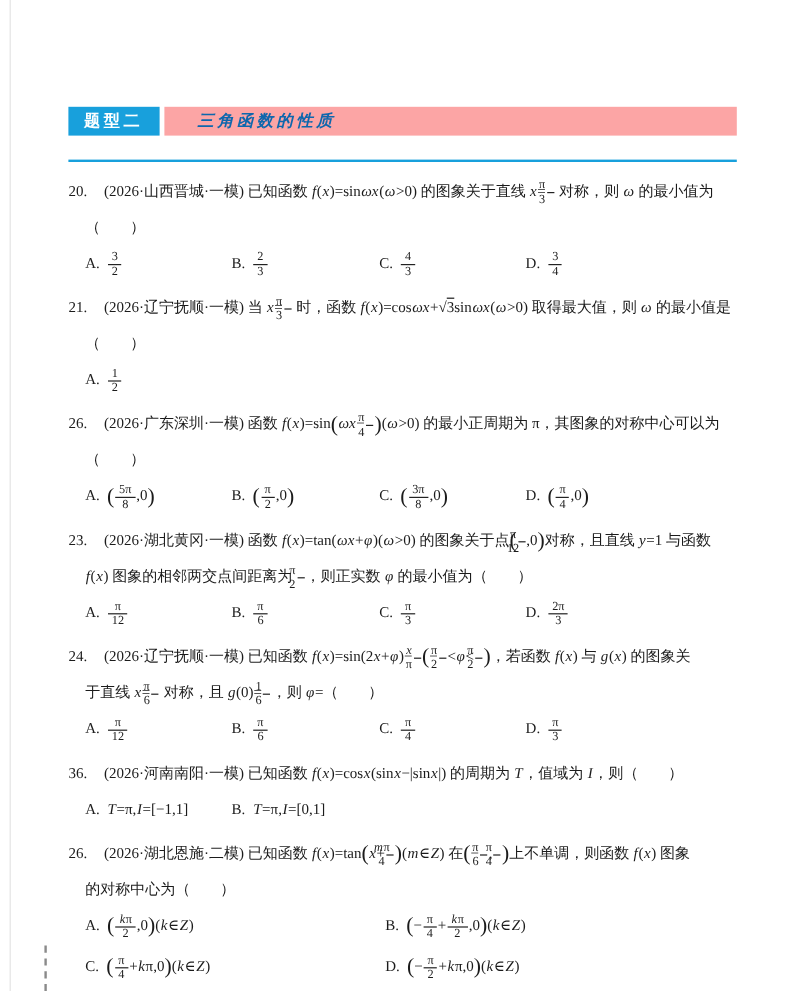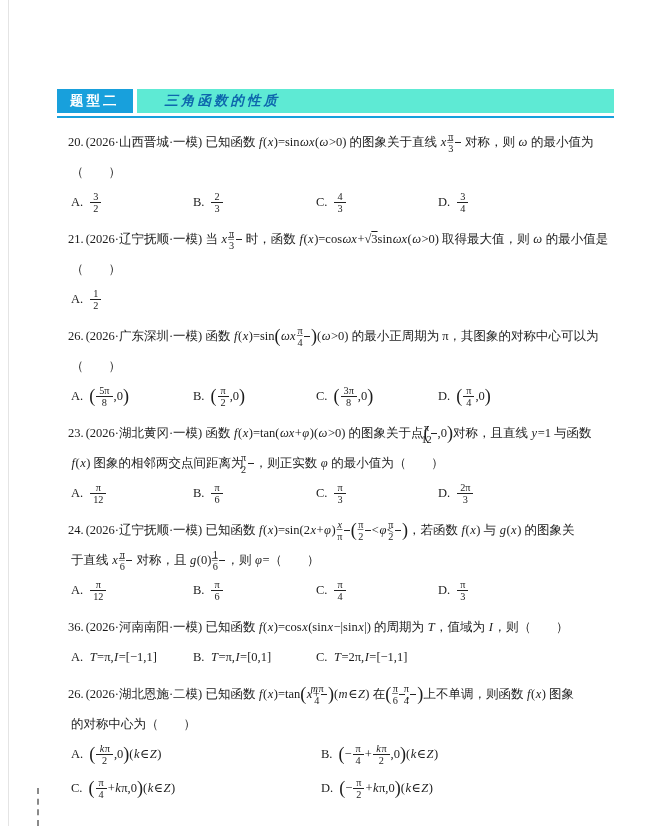--- a/index.html
+++ b/index.html
@@ -5,35 +5,35 @@
   html,body{margin:0;padding:0;}
   body{
     width:665px;height:826px;position:relative;background:#ffffff;
     font-family:"Liberation Serif","DejaVu Serif",serif;
     font-size:12.5px;color:#1b1b1b;overflow:hidden;
   }
   .edge-line{position:absolute;left:8px;top:0;height:100%;width:1px;background:#e4e4e4;}
   .dash-mark{position:absolute;left:37px;bottom:0;height:38px;width:0;border-left:2px dashed #8a8a8a;}
   .content{position:absolute;left:57px;top:89px;width:557px;}
   .banner{border-bottom:2px solid #18a0dc;margin-bottom:9px;}
-  .banner-row{display:flex;margin-bottom:3px;}
+  .banner-row{display:flex;margin-bottom:20px;}
   .badge{
     background:#18a0dc;color:#ffffff;
     font-family:"Liberation Sans","DejaVu Sans",sans-serif;
     font-weight:bold;font-size:13.5px;letter-spacing:3px;padding:3px 13px;
   }
   .strip{
     flex:1;background:#cde9f8;color:#0e67ad;margin-left:4px;
     font-family:"Liberation Sans","DejaVu Sans",sans-serif;
     font-weight:bold;font-style:italic;font-size:13.5px;letter-spacing:3px;
     padding:3px 0 3px 28px;align-self:center;
   }
   .question{padding-left:14px;margin-bottom:7px;}
   .stemline{text-indent:-14px;line-height:30px;white-space:nowrap;}
-  .qnum{padding-right:2px;margin-left:11px;}
+  .qnum{padding-right:14px;}
   .options{display:grid;line-height:30px;}
   .options.cols-4{grid-template-columns:122px 123px 122px 1fr;}
   .options.cols-2{grid-template-columns:250px 1fr;row-gap:4px;}
   .option{white-space:nowrap;}
   .olabel{margin-right:6px;}
   i{font-style:italic;padding:0 0.5px;}
   .f{display:inline-block;text-align:center;vertical-align:-0.62em;line-height:1.15;font-size:0.82em;padding:0 1px;}
   .f .n{display:block;padding:0 3px;}
   .f .d{display:block;border-top:1px solid #222;padding:0 3px;}
   .b{font-size:1.45em;vertical-align:-0.1em;line-height:0;}
@@ -42,21 +42,21 @@
 </head>
 <body>
 
 <div class="edge-line"></div>
 <div class="dash-mark"></div>
 
 <div class="content">
   <div class="banner" style="border-bottom-color: rgb(24, 160, 220);">
     <div class="banner-row">
       <span class="badge" style="background: rgb(24, 160, 220);">题型二</span>
-      <span class="strip" style="background: #5eead4; color: rgb(14, 103, 173);">三角函数的性质</span>
+      <span class="strip" style="background: #fca5a5; color: rgb(14, 103, 173);">三角函数的性质</span>
     </div>
   </div>
   <div>
       <div class="question">
         <div class="stemline"><span class="qnum">20.</span><span>(2026·山西晋城·一模) 已知函数 <i>f</i>(<i>x</i>)=sin<i>ωx</i>(<i>ω</i>&gt;0) 的图象关于直线 <i>x</i>=<span class="f"><span class="n">π</span><span class="d">3</span></span> 对称，则 <i>ω</i> 的最小值为<br>（　　）</span></div>
         <div class="options cols-4">
           <div class="option"><span class="olabel">A.</span><span class="f"><span class="n">3</span><span class="d">2</span></span></div>
           <div class="option"><span class="olabel">B.</span><span class="f"><span class="n">2</span><span class="d">3</span></span></div>
           <div class="option"><span class="olabel">C.</span><span class="f"><span class="n">4</span><span class="d">3</span></span></div>
           <div class="option"><span class="olabel">D.</span><span class="f"><span class="n">3</span><span class="d">4</span></span></div>
@@ -93,21 +93,20 @@
           <div class="option"><span class="olabel">B.</span><span class="f"><span class="n">π</span><span class="d">6</span></span></div>
           <div class="option"><span class="olabel">C.</span><span class="f"><span class="n">π</span><span class="d">4</span></span></div>
           <div class="option"><span class="olabel">D.</span><span class="f"><span class="n">π</span><span class="d">3</span></span></div>
         </div>
       </div>
       <div class="question">
         <div class="stemline"><span class="qnum">36.</span><span>(2026·河南南阳·一模) 已知函数 <i>f</i>(<i>x</i>)=cos<i>x</i>(sin<i>x</i>−|sin<i>x</i>|) 的周期为 <i>T</i>，值域为 <i>I</i>，则（　　）</span></div>
         <div class="options cols-4">
           <div class="option"><span class="olabel">A.</span><i>T</i>=π,<i>I</i>=[−1,1]</div>
           <div class="option"><span class="olabel">B.</span><i>T</i>=π,<i>I</i>=[0,1]</div>
-          <div class="option"><span class="olabel">C.</span><i>T</i>=2π,<i>I</i>=[−1,1]</div>
         </div>
       </div>
       <div class="question">
         <div class="stemline"><span class="qnum">26.</span><span>(2026·湖北恩施·二模) 已知函数 <i>f</i>(<i>x</i>)=tan<span class="b">(</span><i>x</i>+<span class="f"><span class="n"><i>m</i>π</span><span class="d">4</span></span><span class="b">)</span>(<i>m</i>∈<i>Z</i>) 在<span class="b">(</span>−<span class="f"><span class="n">π</span><span class="d">6</span></span>,<span class="f"><span class="n">π</span><span class="d">4</span></span><span class="b">)</span>上不单调，则函数 <i>f</i>(<i>x</i>) 图象<br>的对称中心为（　　）</span></div>
         <div class="options cols-2">
           <div class="option"><span class="olabel">A.</span><span class="b">(</span><span class="f"><span class="n"><i>k</i>π</span><span class="d">2</span></span>,0<span class="b">)</span>(<i>k</i>∈<i>Z</i>)</div>
           <div class="option"><span class="olabel">B.</span><span class="b">(</span>−<span class="f"><span class="n">π</span><span class="d">4</span></span>+<span class="f"><span class="n"><i>k</i>π</span><span class="d">2</span></span>,0<span class="b">)</span>(<i>k</i>∈<i>Z</i>)</div>
           <div class="option"><span class="olabel">C.</span><span class="b">(</span><span class="f"><span class="n">π</span><span class="d">4</span></span>+<i>k</i>π,0<span class="b">)</span>(<i>k</i>∈<i>Z</i>)</div>
           <div class="option"><span class="olabel">D.</span><span class="b">(</span>−<span class="f"><span class="n">π</span><span class="d">2</span></span>+<i>k</i>π,0<span class="b">)</span>(<i>k</i>∈<i>Z</i>)</div>
         </div>

